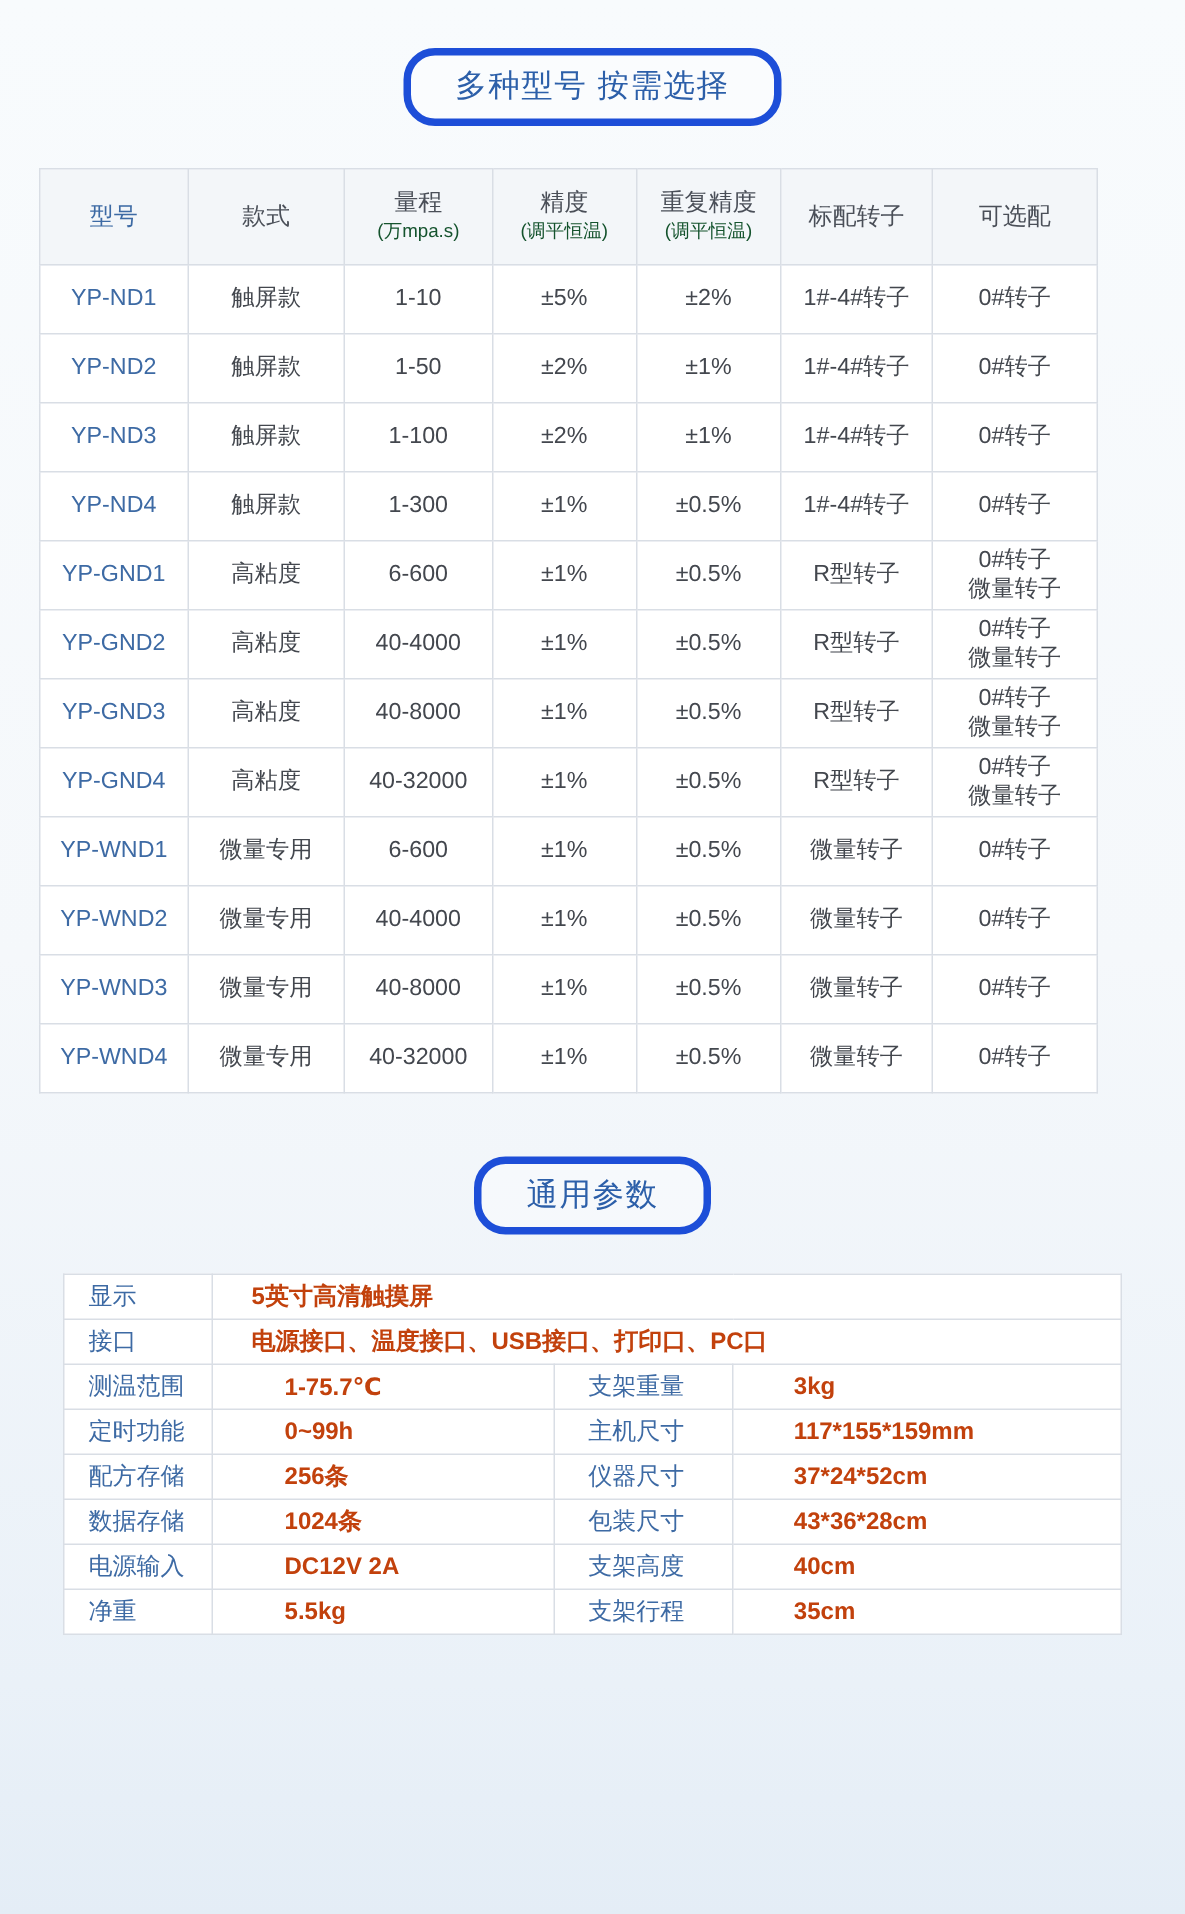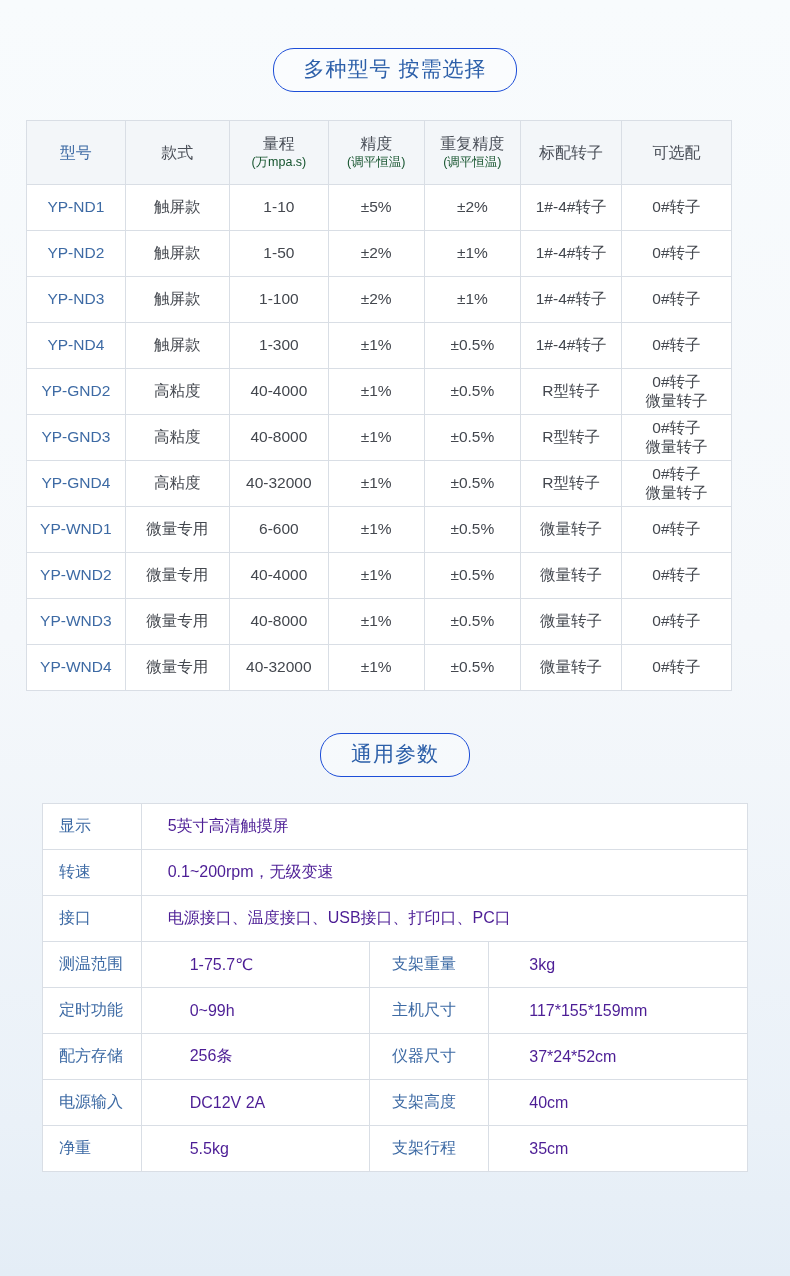--- a/index.html
+++ b/index.html
@@ -6,23 +6,23 @@
   html,body { margin:0; padding:0; }
   body {
     width:790px; height:1276px;
     background: linear-gradient(180deg,#f8fbfd 0%, #f5f8fb 50%, #eaf1f8 88%, #e4edf6 100%);
     font-family:"Liberation Sans","DejaVu Sans",sans-serif;
     color:#43474e;
     overflow:hidden;
   }
   .pill {
     width:max-content;
-    margin:48px auto 0;
+    margin:32px auto 0;
     padding:6px 30px 8px;
-    border:1px solid #1d4ed8;
+    border:5px solid #1d4ed8;
     border-radius:21px;
     color:#2c5fa9;
     font-size:21px;
     letter-spacing:1px;
     background:rgba(255,255,255,.35);
   }
   .pill.second { margin-top:42px; }
   table {
     width:706px;
     margin:28px auto 0;
@@ -52,30 +52,30 @@
     font-size:15.5px;
     text-align:center;
     color:#43474e;
     line-height:1.18;
     padding:2px;
   }
   .models-table .first-col { color:#3d6aa4; }
   
   .general-table { margin-top:26px; }
   .general-table th, .general-table td {
-    height:46px;
+    height:30px;
     font-size:16px;
   }
   .general-table th {
     color:#3d6aa4;
     text-align:left;
     padding-left:16px;
   }
   .general-table th.label2 { padding-left:22px; }
-  .general-table td { color:#4c1d95; }
+  .general-table td { color:#c2410c;font-weight:bold; }
   .general-table td.value-full { padding-left:26px; }
   .general-table td.value1 { padding-left:48px; }
   .general-table td.value2 { padding-left:40px; }
 </style>
 </head>
 <body>
 
 <div class="pill">
   <span>多种型号 按需选择</span>
 </div>
@@ -132,20 +132,30 @@
       <tr>
         <td class="first-col">YP-ND4</td>
         <td>触屏款</td>
         <td>1-300</td>
         <td>±1%</td>
         <td>±0.5%</td>
         <td>1#-4#转子</td>
         <td>0#转子</td>
       </tr>
       <tr>
+        <td class="first-col">YP-GND1</td>
+        <td>高粘度</td>
+        <td>6-600</td>
+        <td>±1%</td>
+        <td>±0.5%</td>
+        <td>R型转子</td>
+        <td>0#转子
+微量转子</td>
+      </tr>
+      <tr>
         <td class="first-col">YP-GND2</td>
         <td>高粘度</td>
         <td>40-4000</td>
         <td>±1%</td>
         <td>±0.5%</td>
         <td>R型转子</td>
         <td>0#转子
 微量转子</td>
       </tr>
       <tr>
@@ -217,24 +227,20 @@
       <col style="width:32.4%">
       <col style="width:16.9%">
       <col style="width:36.7%">
   </colgroup>
   <tbody>
       <tr>
         <th>显示</th>
         <td colspan="3" class="value-full">5英寸高清触摸屏</td>
       </tr>
       <tr>
-        <th>转速</th>
-        <td colspan="3" class="value-full">0.1~200rpm，无级变速</td>
-      </tr>
-      <tr>
         <th>接口</th>
         <td colspan="3" class="value-full">电源接口、温度接口、USB接口、打印口、PC口</td>
       </tr>
       <tr>
         <th>测温范围</th>
         <td class="value1">1-75.7℃</td>
         <th class="label2">支架重量</th>
         <td class="value2">3kg</td>
       </tr>
       <tr>
@@ -243,20 +249,26 @@
         <th class="label2">主机尺寸</th>
         <td class="value2">117*155*159mm</td>
       </tr>
       <tr>
         <th>配方存储</th>
         <td class="value1">256条</td>
         <th class="label2">仪器尺寸</th>
         <td class="value2">37*24*52cm</td>
       </tr>
       <tr>
+        <th>数据存储</th>
+        <td class="value1">1024条</td>
+        <th class="label2">包装尺寸</th>
+        <td class="value2">43*36*28cm</td>
+      </tr>
+      <tr>
         <th>电源输入</th>
         <td class="value1">DC12V 2A</td>
         <th class="label2">支架高度</th>
         <td class="value2">40cm</td>
       </tr>
       <tr>
         <th>净重</th>
         <td class="value1">5.5kg</td>
         <th class="label2">支架行程</th>
         <td class="value2">35cm</td>

